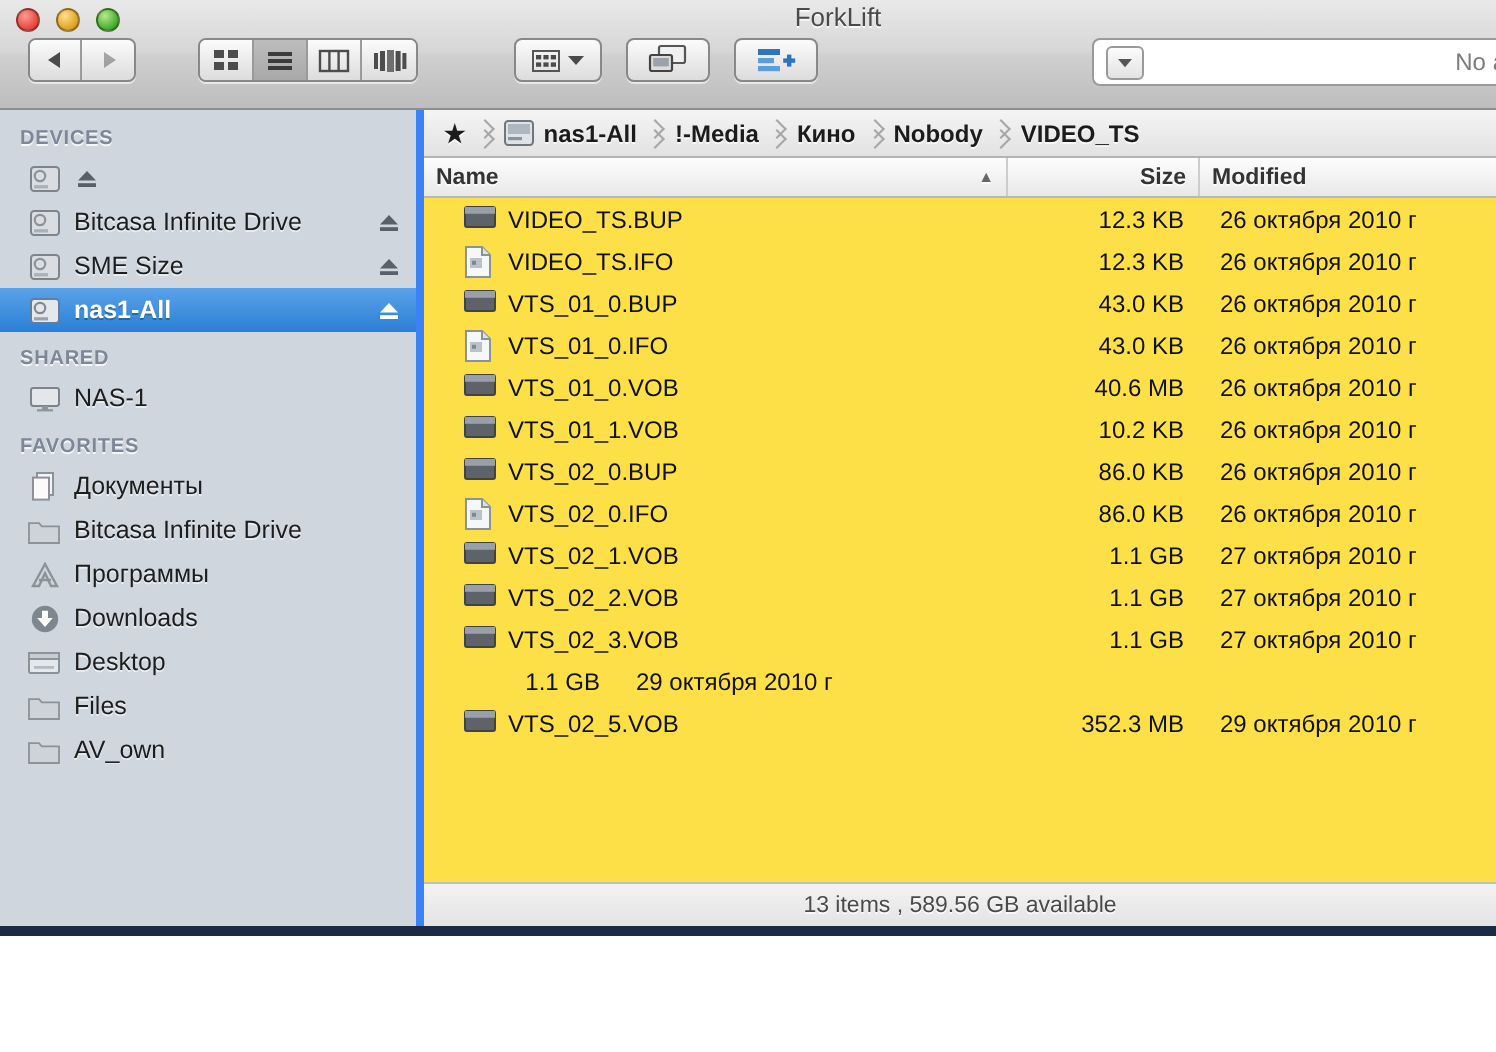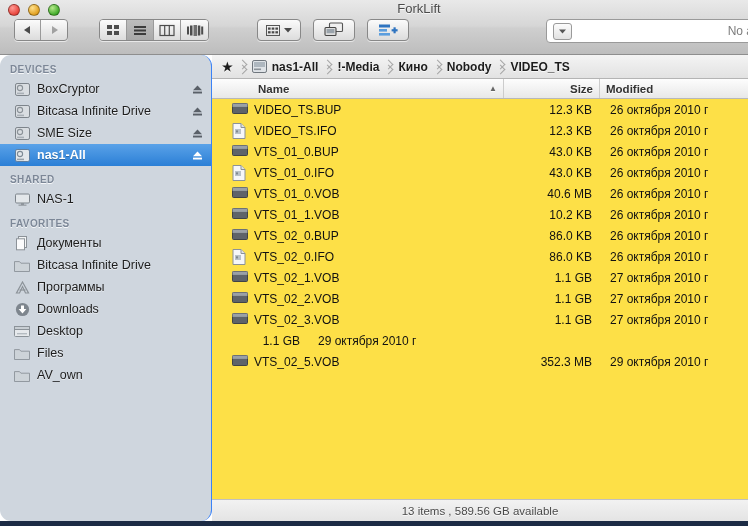--- a/index.html
+++ b/index.html
@@ -5,21 +5,21 @@
   html, body {
     margin: 0; padding: 0;
     width: 748px; height: 526px;
     overflow: hidden;
     font-family: "Liberation Sans", sans-serif;
     background: #ffffff;
     -webkit-font-smoothing: antialiased;
   }
   .window {
     position: relative;
-    width: 748px; height: 526px;
+    width: 748px; height: 468px;
     overflow: hidden;
     display: flex;
     flex-direction: column;
     background: #fff;
   }
 
   
   .titlebar {
     position: relative;
     height: 55px;
@@ -130,25 +130,24 @@
     flex: 1 1 auto;
     display: flex;
     min-height: 0;
   }
 
   
   .sidebar {
     width: 212px;
     flex: 0 0 212px;
     background: #cfd6de;
-    border-right: 1px solid #3b82f6;
+    border-right: 4px solid #3b82f6;
     box-sizing: border-box;
     padding-top: 7px;
     overflow: hidden;
-    border-radius: 11px;
   }
   .sb-header {
     font-size: 10px;
     font-weight: bold;
     letter-spacing: 0.4px;
     color: #7c8797;
     text-shadow: 0 1px 0 rgba(255,255,255,0.8);
     padding: 2px 0 3px 10px;
   }
   .sb-group { margin-bottom: 6px; }
@@ -249,21 +248,21 @@
   }
   .ch {
     display: flex;
     align-items: center;
     border-right: 1px solid #ccc;
     box-sizing: border-box;
     padding: 0 6px;
     text-shadow: 0 1px 0 rgba(255,255,255,0.8);
     overflow: hidden;
   }
-  .ch-name { flex: 1 1 auto; margin-left: 40px; }
+  .ch-name { flex: 1 1 auto; }
   .ch-size { width: 96px; flex: 0 0 96px; justify-content: flex-end; }
   .ch-mod  { width: 148px; flex: 0 0 148px; border-right: none; }
   .sort-arrow {
     margin-left: auto;
     font-size: 8px;
     color: #666;
     padding-left: 4px;
   }
 
   .filelist {
@@ -439,21 +438,20 @@
 
 
         <div class="sb-item">
           <span class="sb-ico">
             <svg width="15" height="13" viewBox="0 0 15 13">
                 <rect x="0.5" y="0.5" width="14" height="12" rx="1.6" fill="#d9dde1" stroke="#7d848b"></rect>
                 <circle cx="5" cy="5" r="2.6" fill="none" stroke="#8b9298" stroke-width="1.1"></circle>
                 <rect x="2" y="9.6" width="7" height="1.6" fill="#a9b0b6"></rect>
               </svg>
           </span>
-          <span class="sb-label">BoxCryptor</span>
           <span class="sb-eject">
             <svg width="11" height="11" viewBox="0 0 11 11">
                 <polygon points="5.5,1.5 10,6.2 1,6.2" fill="#5a6068"></polygon>
                 <rect x="1" y="7.6" width="9" height="1.9" fill="#5a6068"></rect>
               </svg>
           </span>
         </div>
 
         <div class="sb-item">
           <span class="sb-ico">

